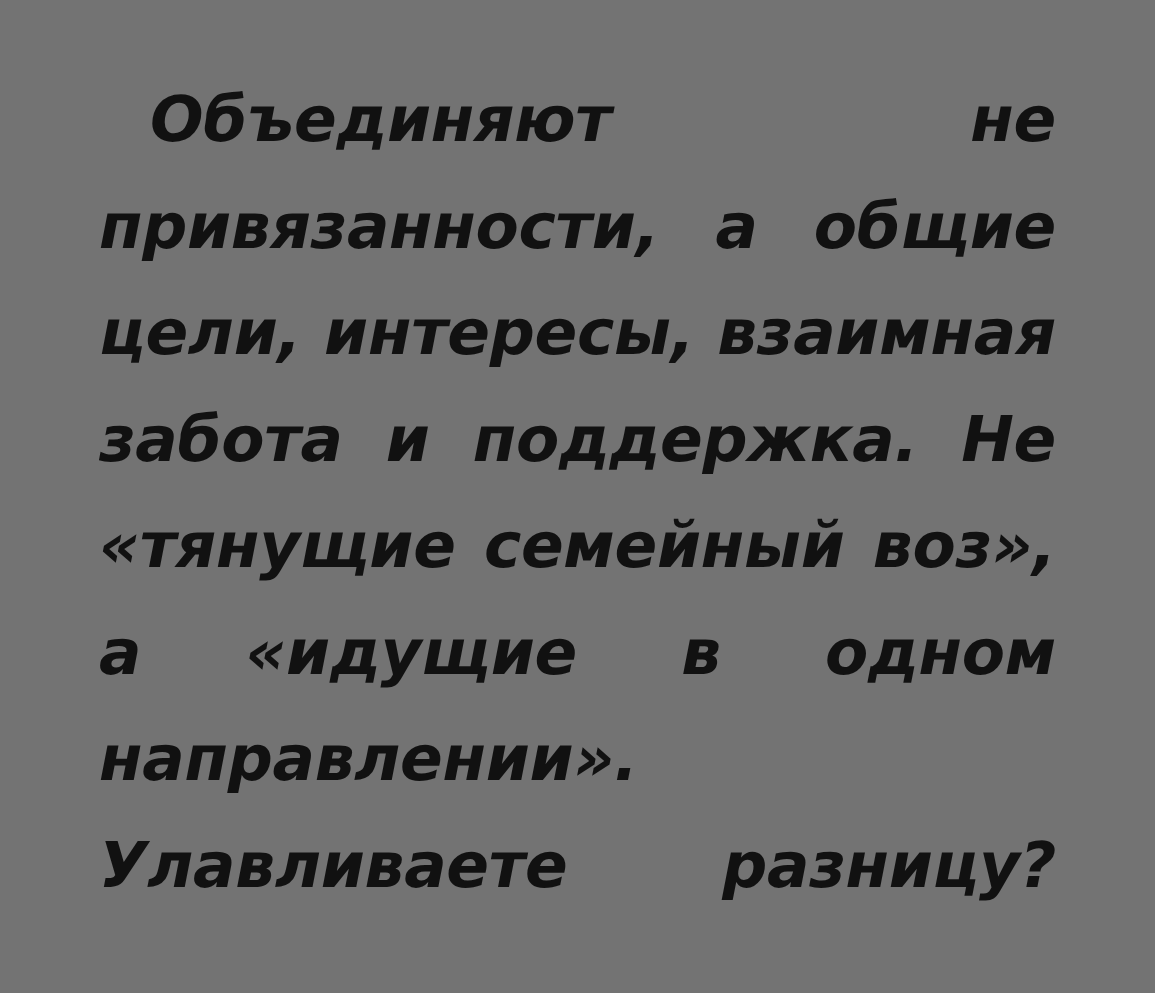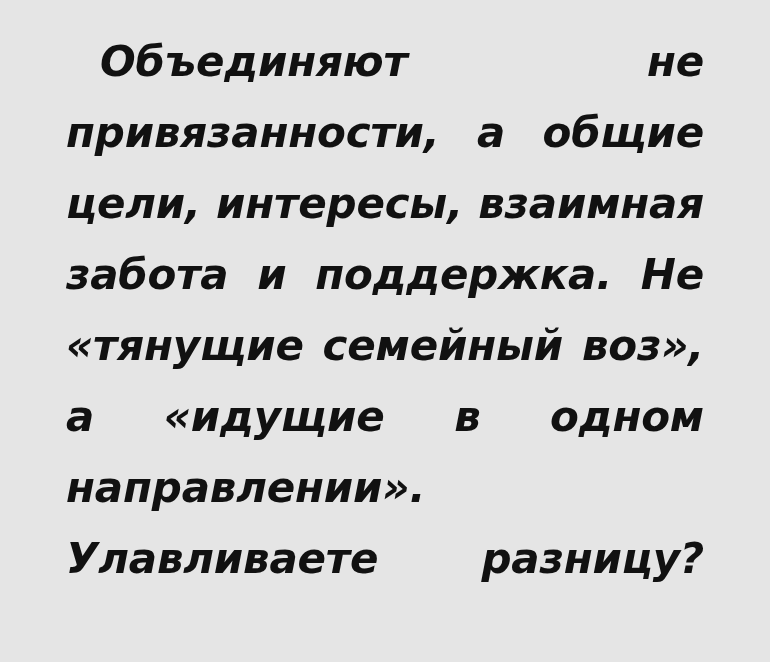--- a/index.html
+++ b/index.html
@@ -10,22 +10,22 @@
     width: 770px;
     height: 662px;
     background: #ffffff;
     font-family: "DejaVu Sans", sans-serif;
     overflow: hidden;
   }
   .page {
     box-sizing: border-box;
     width: 770px;
     height: 662px;
-    padding: 26px 66px 0 66px;
-    background: #e5e5e5;
+    padding: 44px 66px 0 66px;
+    background: #737373;
     display: block;
   }
   .quote-text {
     margin: 0;
     color: #111111;
     font-family: "DejaVu Sans", sans-serif;
     font-style: italic;
     font-weight: 700;
     font-size: 42px;
     line-height: 71px;

